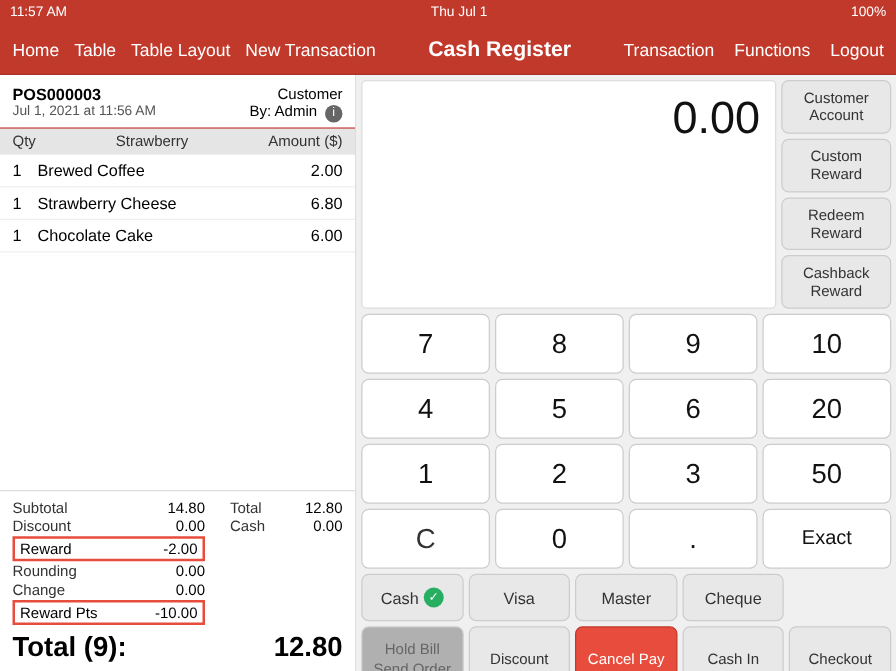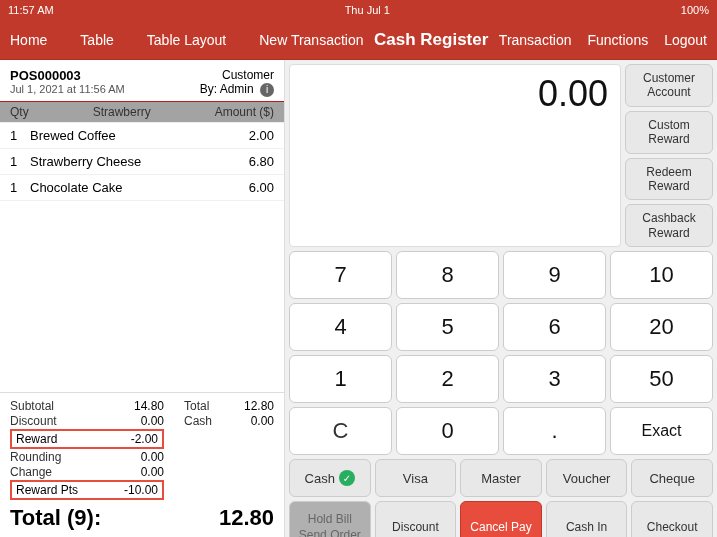--- a/index.html
+++ b/index.html
@@ -29,21 +29,21 @@
       background: #c0392b;
       color: white;
       display: flex;
       align-items: center;
       padding: 0 10px;
       height: 40px;
       border-bottom: 1px solid #a93226;
     }
     .nav-bar .nav-items {
       display: flex;
-      gap: 33px;
+      gap: 12px;
       align-items: center;
     }
     .nav-title {
       flex: 1;
       text-align: center;
       font-size: 17px;
       font-weight: 600;
       color: white;
     }
     .nav-right {
@@ -90,21 +90,21 @@
       text-align: right;
     }
     .bill-date {
       font-size: 11px;
       color: #555;
     }
     .bill-col-header {
       display: flex;
       justify-content: space-between;
       padding: 3px 10px;
-      background: #a3a3a3;
+      background: #e5e5e5;
       border-bottom: 1px solid #eee;
       font-size: 12px;
       color: #333;
       font-weight: 500;
     }
 
     
     .bill-items {
       flex: 1;
       overflow-y: auto;
@@ -456,21 +456,20 @@
       <button class="num-btn">.</button>
       <button class="num-btn exact">Exact</button>
     </div>
 
     <div class="payment-row">
       <button class="pay-btn selected">
         Cash <span class="check-icon">✓</span>
       </button>
       <button class="pay-btn">Visa</button>
       <button class="pay-btn">Master</button>
-      <button class="pay-btn">Voucher</button>
       <button class="pay-btn">Cheque</button>
     </div>
 
     <div class="action-row">
       <button class="act-btn gray-dark">Hold Bill<br>Send Order</button>
       <button class="act-btn">Discount</button>
       <button class="act-btn red">Cancel Pay</button>
       <button class="act-btn">Cash In</button>
       <button class="act-btn">Checkout</button>
     </div>

